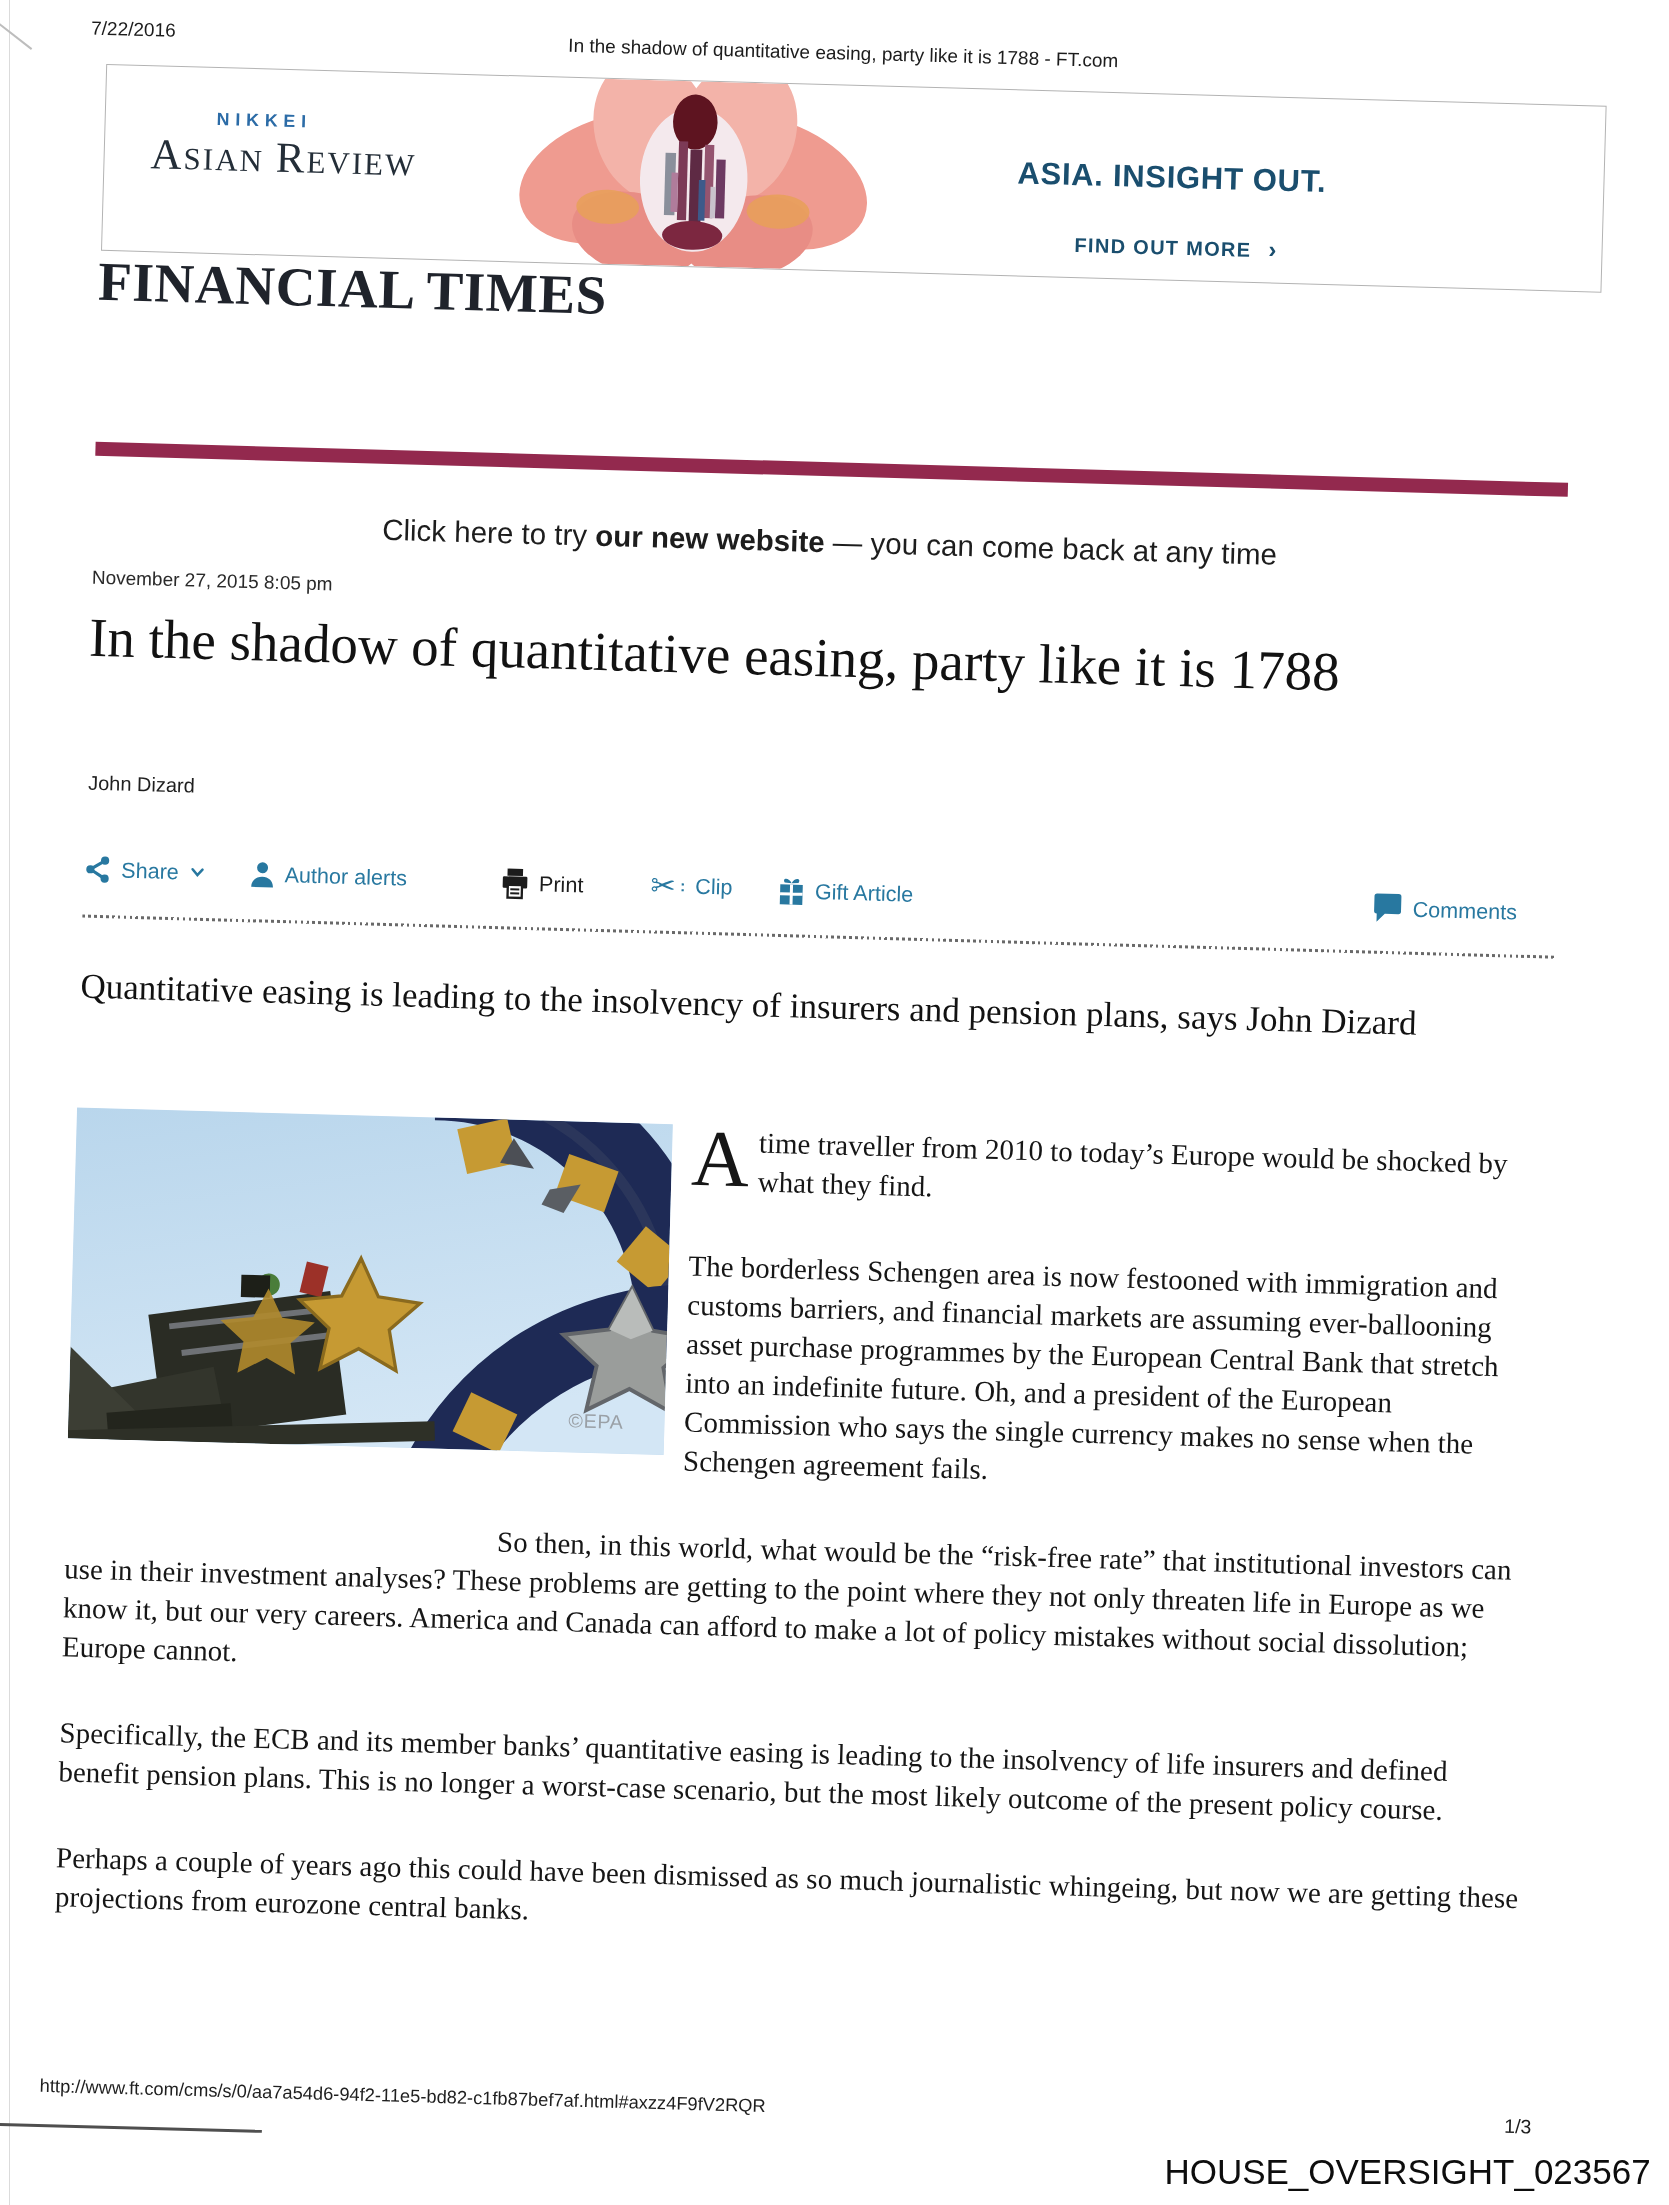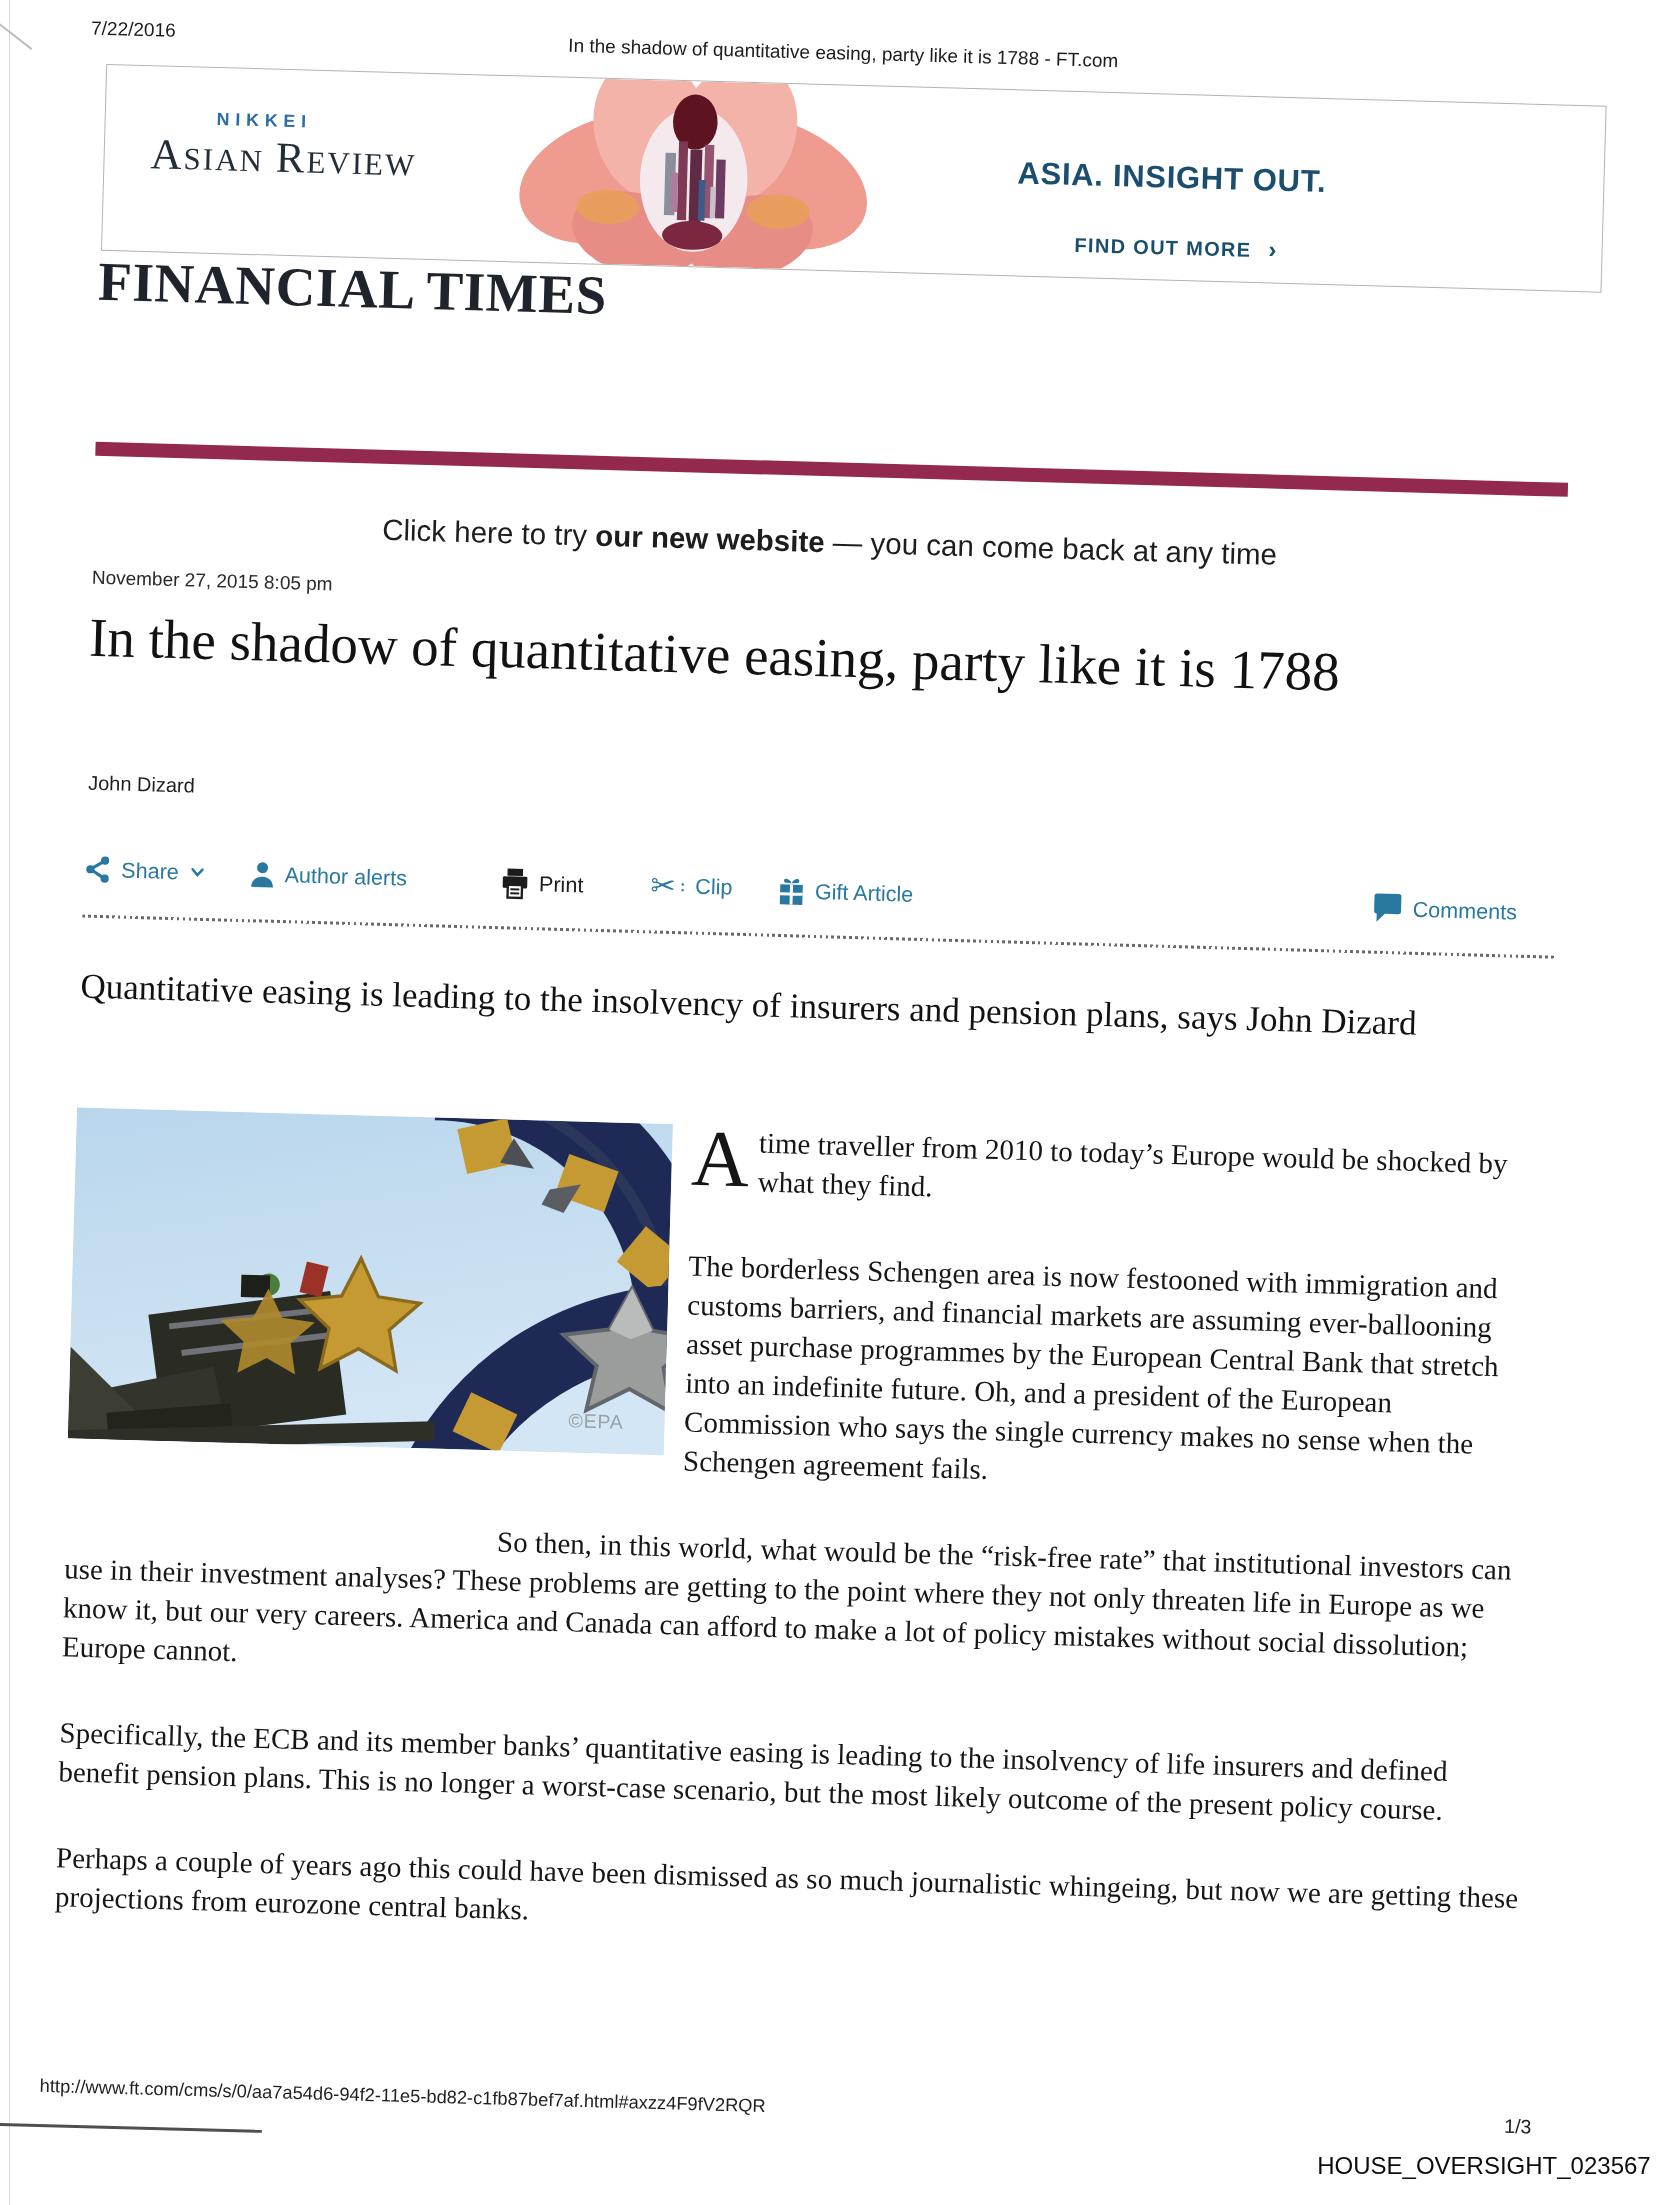--- a/index.html
+++ b/index.html
@@ -59,21 +59,21 @@
   .body p{margin:0 0 47px 0;}
   .photo{float:left;width:596px;height:331px;margin:2.6px 19.6px 3.9px 0;position:relative;overflow:hidden;background:#c8dff2;}
   .credit{position:absolute;right:41px;bottom:11.8px;font-family:"Liberation Sans",sans-serif;
           font-size:19.6px;color:#9aa0a6;letter-spacing:0.7px;}
   .dropcap{float:left;font-size:80px;line-height:64px;padding:3.9px 9.2px 0 0;font-family:"Liberation Serif","DejaVu Serif",serif;}
   .p-indent{text-indent:432px;}
   
   .footer-url{left:98px;top:2076px;font-size:18.3px;color:#1f1f1f;}
   .pagenum{left:1563px;top:2075px;font-size:19.6px;color:#1c1c1c;}
   
-  .bates{position:absolute;right:18.3px;top:2152px;font-size:24px;color:#0d0d0d;letter-spacing:0;}
+  .bates{position:absolute;right:18.3px;top:2152px;font-size:35px;color:#0d0d0d;letter-spacing:0;}
   .scan-edge{position:absolute;left:9.2px;top:0;width:1.3px;height:2205px;background:#d2d2d2;opacity:.8;}
   .curl{position:absolute;left:0;top:2123px;width:262px;height:2.6px;background:#4f4f4f;
         transform:rotate(1.5deg);transform-origin:0 0;}
   .corner-mark{position:absolute;left:-3.9px;top:19.6px;width:46px;height:2px;background:#bdbdbd;
         transform:rotate(38deg);transform-origin:0 0;}
 </style>
 </head>
 <body>
 
 <div class="page">

